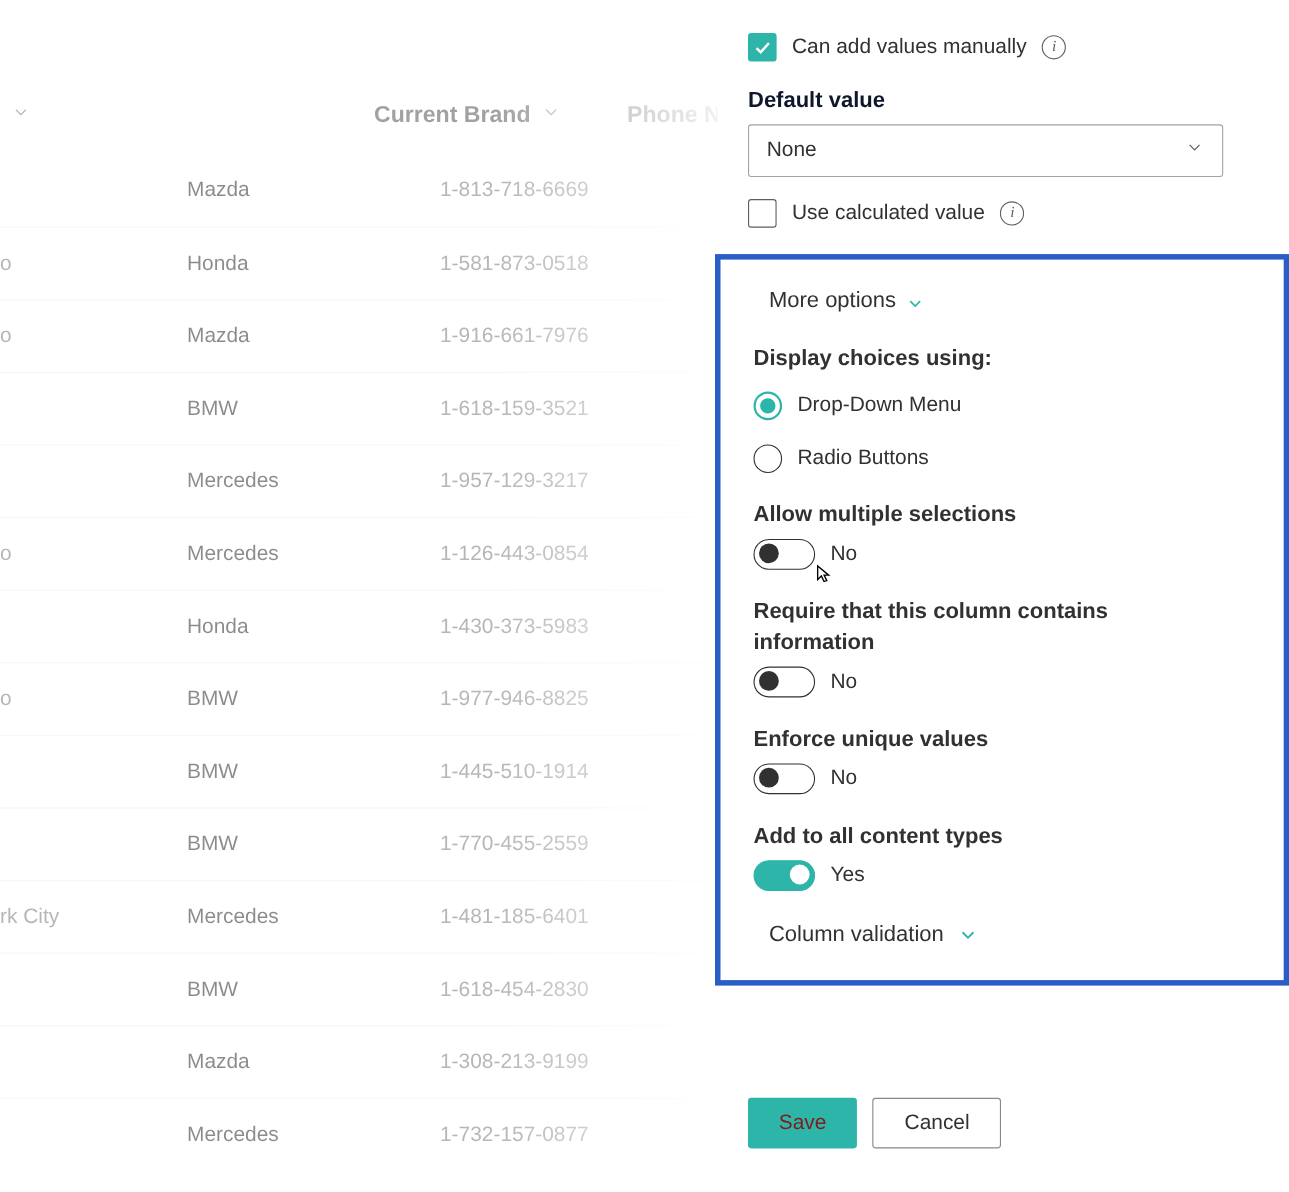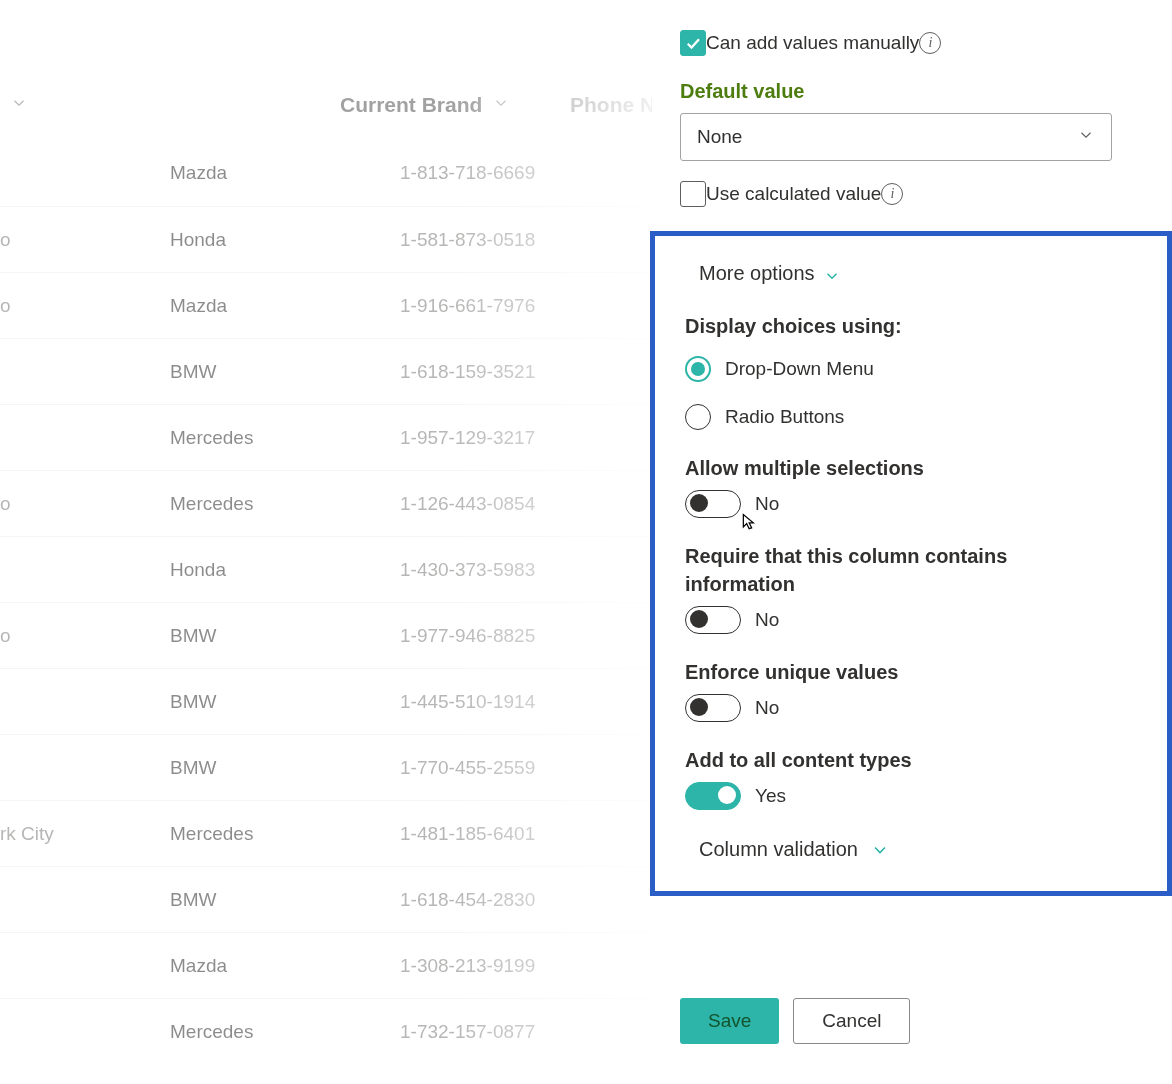--- a/index.html
+++ b/index.html
@@ -100,20 +100,21 @@
       flex-direction: column;
     }
     
     .panel-content {
       flex: 1;
     }
     
     .checkbox-row {
       display: flex;
       align-items: center;
+      gap: 14px;
       margin-bottom: 24px;
     }
     
     .checkbox {
       width: 26px;
       height: 26px;
       border: 1px solid #605e5c;
       border-radius: 3px;
       display: flex;
       align-items: center;
@@ -145,21 +146,21 @@
       font-size: 14px;
       font-style: italic;
       font-family: serif;
       flex-shrink: 0;
     }
     
     .field-label {
       font-weight: 600;
       font-size: 20px;
       margin-bottom: 10px;
-      color: #4d7c0f;
+      color: #0f172a;
     }
     
     .select-box {
       width: 100%;
       height: 48px;
       border: 1px solid #a3a3a3;
       border-radius: 3px;
       display: flex;
       align-items: center;
       justify-content: space-between;
@@ -305,21 +306,21 @@
       font-size: 19px;
       border-radius: 3px;
       cursor: pointer;
       display: flex;
       align-items: center;
       justify-content: center;
     }
     
     .btn-primary {
       background: #2cb5a8;
-      color: #14532d;
+      color: #7f1d1d;
       border: none;
     }
     
     .btn-secondary {
       background: white;
       border: 1px solid #8a8886;
       color: #323130;
     }
     
     

